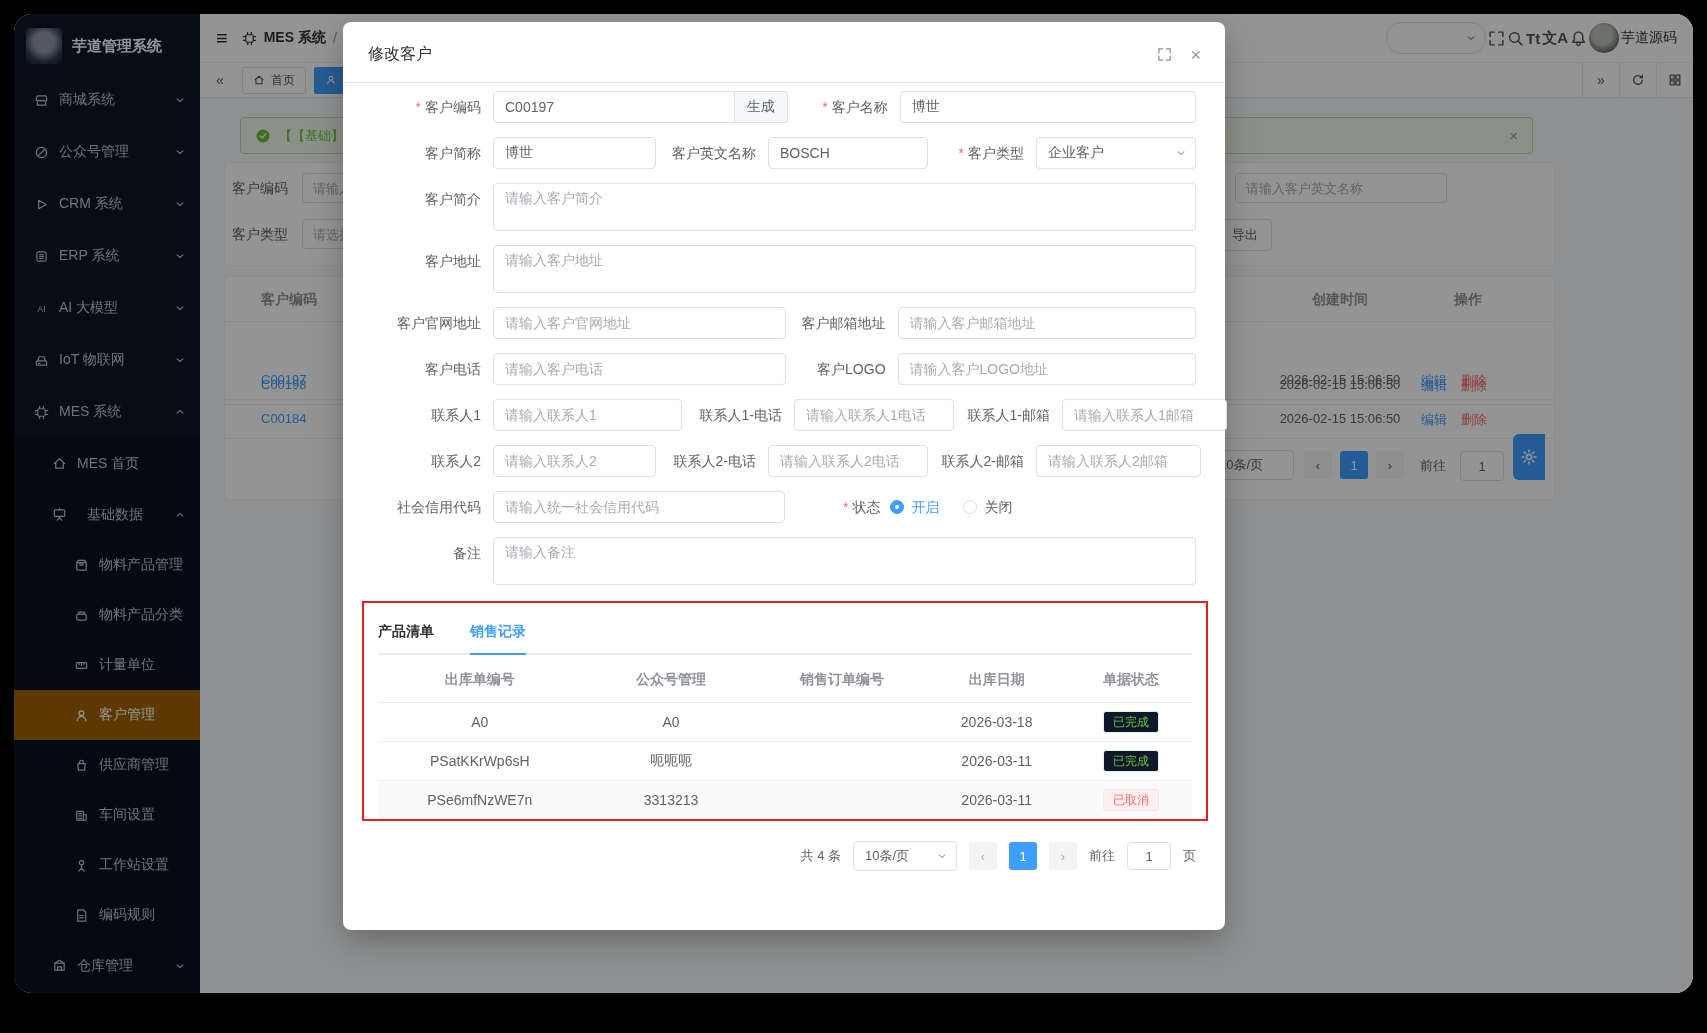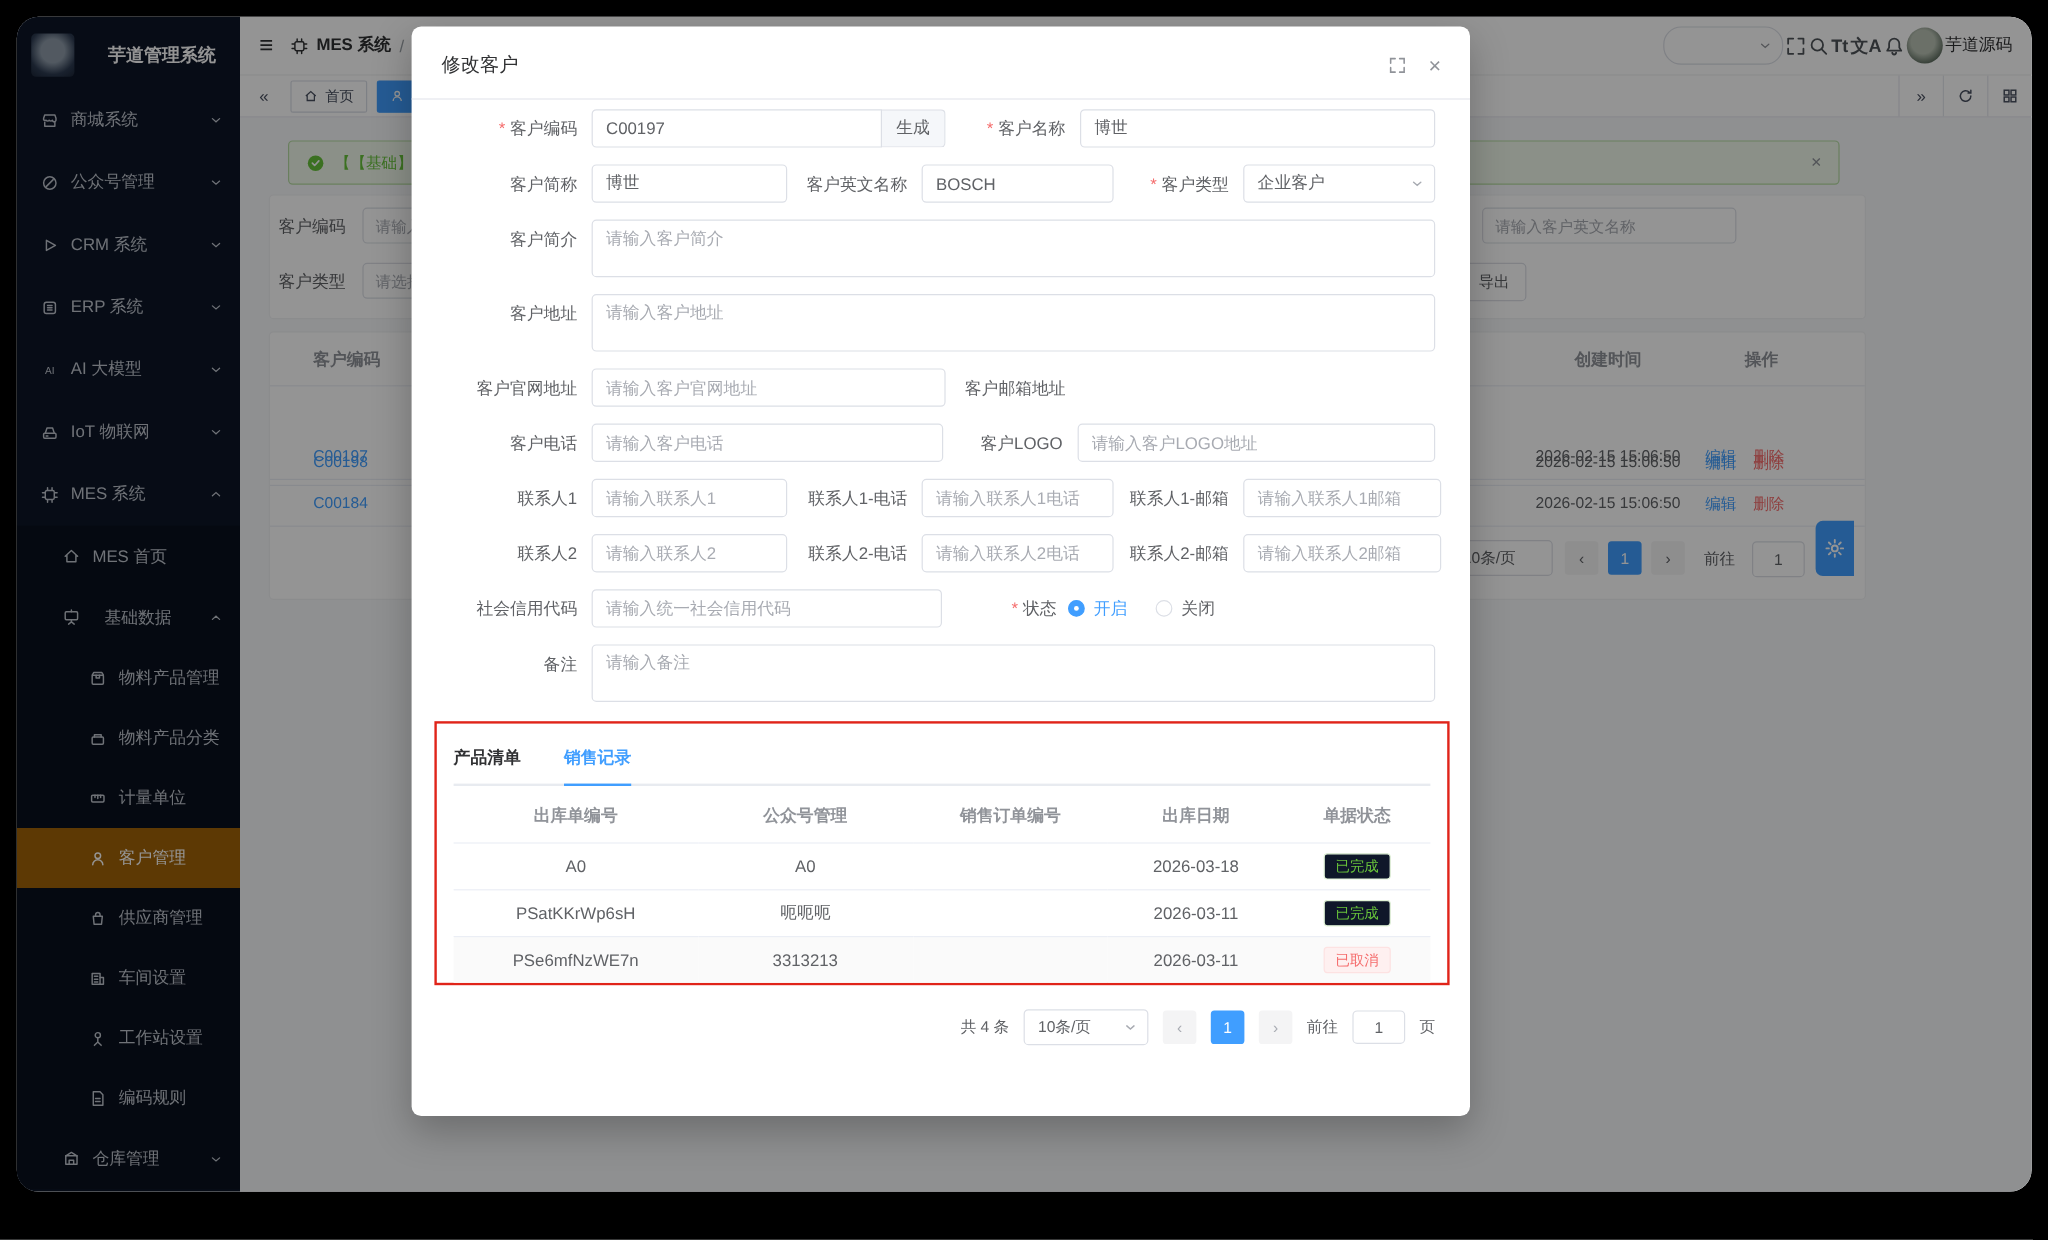--- a/index.html
+++ b/index.html
@@ -1,20 +1,20 @@
 <!DOCTYPE html>
 <html><head>
 <meta charset="utf-8">
 <style>
   html,body{margin:0;padding:0;overflow:hidden;}
   body{width:1707px;height:1033px;background:#000;font-family:"Liberation Sans","DejaVu Sans",sans-serif;position:relative;}
   .app{position:absolute;left:14px;top:14px;width:1679px;height:979px;border-radius:18px;overflow:hidden;background:#f6f8fa;display:flex;}
   
   .sidebar{width:186px;background:#0d1627;flex-shrink:0;display:flex;flex-direction:column;overflow:hidden;}
-  .logo-row{display:flex;align-items:center;gap:28px;padding:14px 12px 10px 12px;}
+  .logo-row{display:flex;align-items:center;gap:10px;padding:14px 12px 10px 12px;}
   .logo-img{width:36px;height:36px;border-radius:4px;background:radial-gradient(circle at 50% 40%,#8d9aa8 0 35%,#2c3a50 70%,#1a2435 100%);flex-shrink:0;}
   .logo-title{color:#fff;font-size:15px;font-weight:bold;white-space:nowrap;}
   .menu{flex:1;}
   .m-item{height:52px;display:flex;align-items:center;gap:10px;padding:0 14px 0 20px;font-size:14px;color:#bfc4cd;cursor:pointer;white-space:nowrap;}
   .m-item .chev{margin-left:auto;}
   .submenu{background:#0a111e;}
   .s-item{height:51px;display:flex;align-items:center;gap:10px;padding:0 14px 0 38px;font-size:14px;color:#bfc4cd;cursor:pointer;white-space:nowrap;}
   .s2-item{padding-left:60px;height:50px;display:flex;align-items:center;gap:10px;font-size:14px;color:#bfc4cd;cursor:pointer;white-space:nowrap;}
   .s2-item.active{background:#a16207;color:#fff;}
   .ic{width:15px;height:15px;flex-shrink:0;stroke:currentColor;fill:none;stroke-width:1.3;stroke-linecap:round;stroke-linejoin:round;}
@@ -449,32 +449,33 @@
 
       <div class="frow">
         <div class="flabel w135">客户地址</div>
         <textarea class="mtext" placeholder="请输入客户地址" style=""></textarea>
       </div>
 
       <div class="frow">
         <div class="flabel w135">客户官网地址</div>
         <input class="inp cw295" style="width: 295px;" placeholder="请输入客户官网地址">
         <div class="flabel w112">客户邮箱地址</div>
+        <input class="inp" style="width: 301px;" placeholder="请输入客户邮箱地址">
       </div>
 
       <div class="frow">
         <div class="flabel w135">客户电话</div>
         <input class="inp cw295" style="width: 295px;" placeholder="请输入客户电话">
         <div class="flabel w112">客户LOGO</div>
         <input class="inp" style="width: 301px;" placeholder="请输入客户LOGO地址">
       </div>
 
       <div class="frow">
         <div class="flabel w135">联系人1</div>
-        <input class="inp" style="width: 163px;" placeholder="请输入联系人1">
+        <input class="inp" style="width: 189px;" placeholder="请输入联系人1">
         <div class="flabel w112">联系人1-电话</div>
         <input class="inp" style="width: 160px;" placeholder="请输入联系人1电话">
         <div class="flabel w108">联系人1-邮箱</div>
         <input class="inp" style="width: 165px;" placeholder="请输入联系人1邮箱">
       </div>
 
       <div class="frow">
         <div class="flabel w135">联系人2</div>
         <input class="inp" style="width: 163px;" placeholder="请输入联系人2">
         <div class="flabel w112">联系人2-电话</div>

